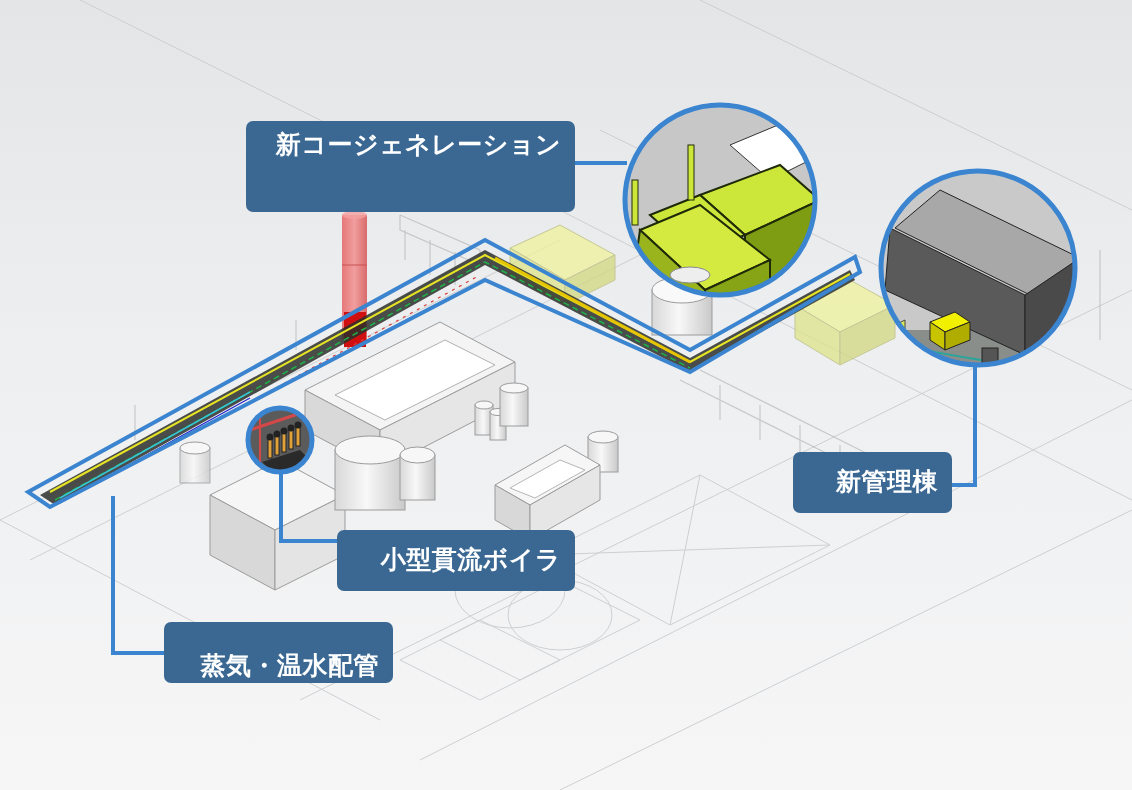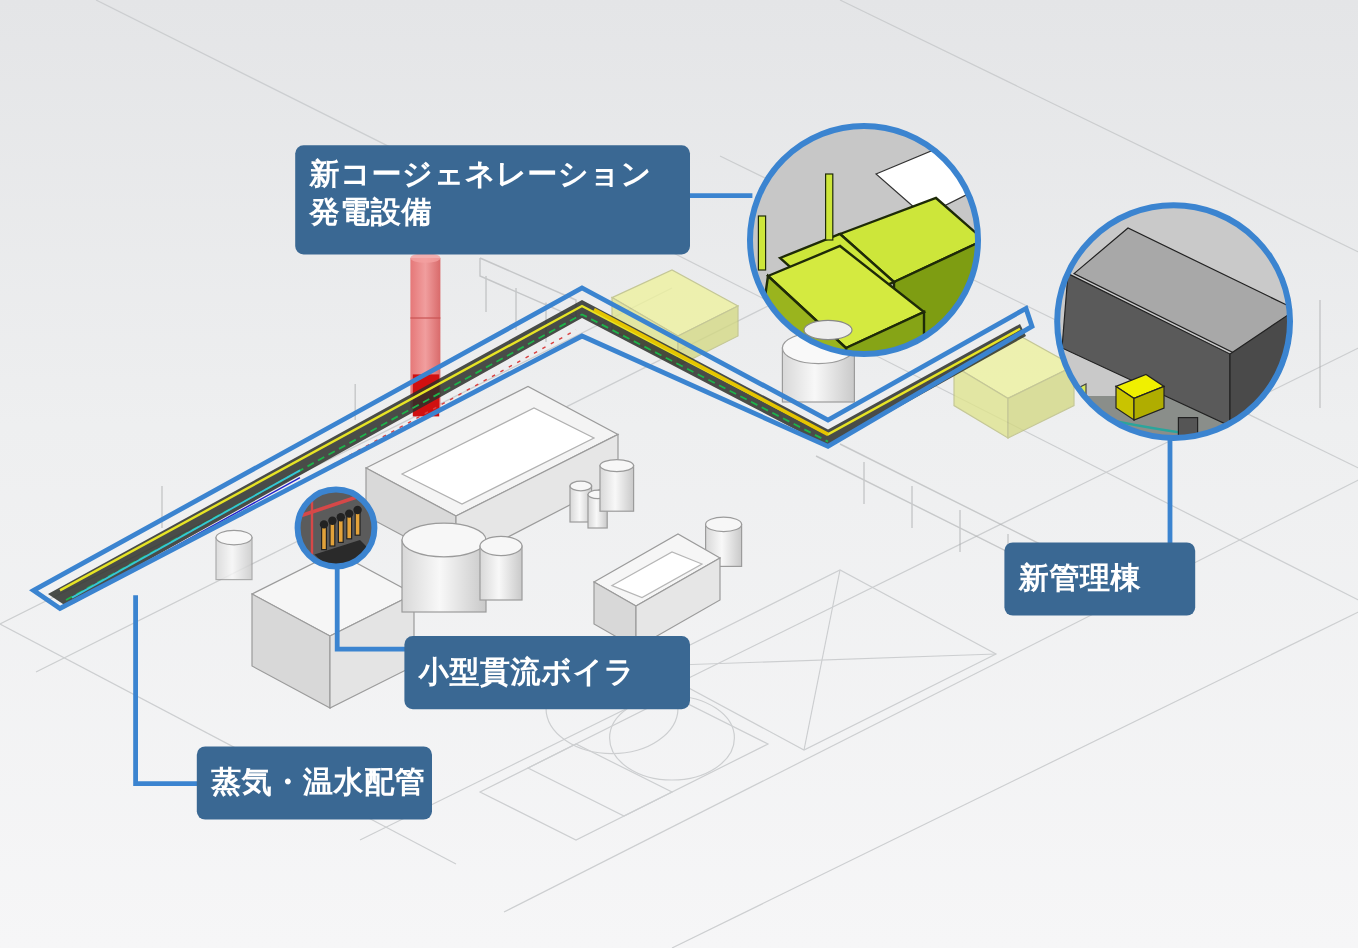--- a/index.html
+++ b/index.html
@@ -14,20 +14,21 @@
     background: #3a6893;
     color: #ffffff;
     border-radius: 7px;
     font-size: 25px;
     font-weight: bold;
     line-height: 32px;
     padding: 8px 14px 8px 12px;
     box-sizing: border-box;
     letter-spacing: 0.5px;
     white-space: nowrap;
+    text-align: right;
   }
   .callout .line { display: block; }
 </style>
 </head>
 <body>
 
 <svg id="scene" viewBox="0 0 1132 790" xmlns="http://www.w3.org/2000/svg">
   <defs>
     <linearGradient id="chimneyGrad" x1="0" x2="1">
       <stop offset="0" stop-color="#e45b5b"></stop>
@@ -215,26 +216,25 @@
   <g stroke="#3b84d0" stroke-width="4" fill="none">
     <polyline points="575,163 627,163"></polyline>
     <polyline points="952,485 975,485 975,365"></polyline>
     <polyline points="281,472 281,541 338,541"></polyline>
     <polyline points="113,496 113,653 165,653"></polyline>
   </g>
 </svg>
 
 <div class="callout" style="left:246px; top:121px; width:329px; height:91px;">
   <span class="line">新コージェネレーション</span>
-  <span class="line">発電設備</span>
-</div>
-
-<div class="callout" style="left:793px; top:452px; width:159px; height:61px; padding-top:14px;margin-left:44px;">
+</div>
+
+<div class="callout" style="left:793px; top:452px; width:159px; height:61px; padding-top:14px;">
   <span class="line">新管理棟</span>
 </div>
 
 <div class="callout" style="left:337px; top:510px; width:238px; height:61px; padding-top:14px;margin-top:20px;">
   <span class="line">小型貫流ボイラ</span>
 </div>
 
-<div class="callout" style="left:164px; top:622px; width:196px; height:61px; padding-top:14px;">
+<div class="callout" style="left:164px; top:622px; width:229px; height:61px; padding-top:28px;">
   <span class="line">蒸気・温水配管</span>
 </div>
 
 </body></html>

